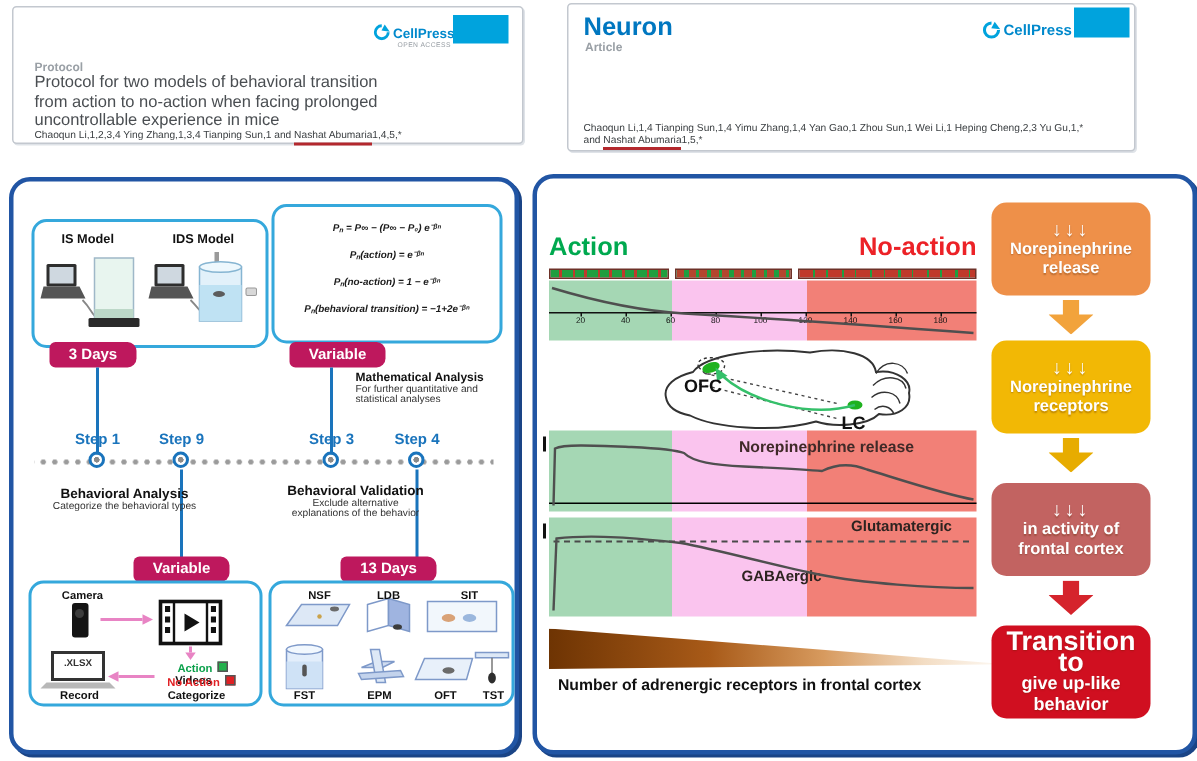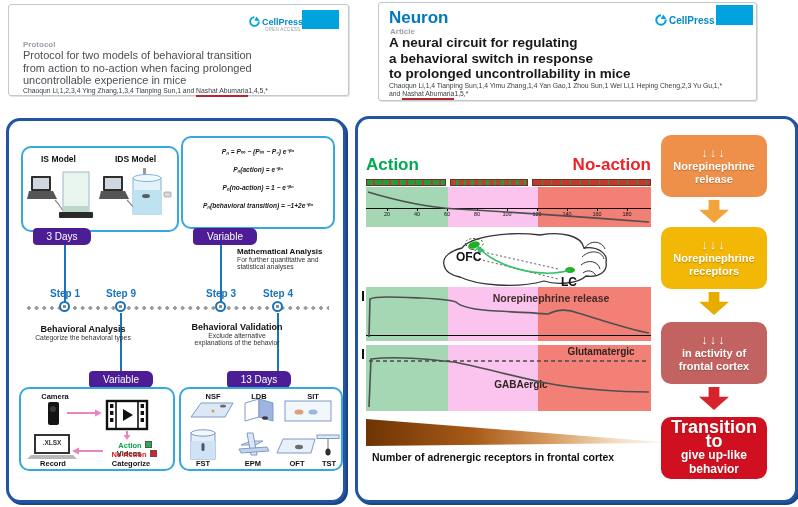--- a/index.html
+++ b/index.html
@@ -17,21 +17,21 @@
   .cp-sub{position:absolute;font-size:4.5px;color:#9aa0a6;letter-spacing:.3px;}
   .authors{font-size:6.8px;color:#3c4043;}
   .uline{border-bottom:2.5px solid #b3282d;padding-bottom:1px;}
 
   
   .panel{position:absolute;background:#fff;border:3px solid #2155a4;border-radius:14px;
          box-shadow:2px 2px 0 #1a4486;}
 
   
   .lightbox{position:absolute;background:#fff;border:2px solid #35a8dc;border-radius:10px;}
-  .badge{position:absolute;background:#4c1d95;color:#fff;font-weight:normal;font-size:10px;
+  .badge{position:absolute;background:#be185d;color:#fff;font-weight:bold;font-size:10px;
          text-align:center;line-height:17px;border-radius:4px 6px 6px 4px;}
   .connector{position:absolute;width:2px;background:#1a74bc;}
   .model-label{position:absolute;font-weight:bold;font-size:8.5px;color:#111;}
   .eq{font-size:6.6px;font-weight:bold;font-style:italic;color:#1a1a1a;text-align:center;margin-top:9px;}
   .blk-title{font-weight:bold;font-size:8.5px;color:#111;}
   .blk-line{font-size:6.8px;color:#333;}
   .step-label{position:absolute;color:#1a74bc;font-weight:bold;font-size:10px;text-align:center;width:44px;}
   .dots{position:absolute;height:10px;background-image:radial-gradient(circle,#9b9b9b 1.6px,transparent 1.9px);
         background-size:7.7px 10px;background-repeat:repeat-x;background-position:2px 2px;}
   .step-dot{position:absolute;width:11px;height:11px;border:2px solid #1a74bc;border-radius:50%;
@@ -91,25 +91,20 @@
     <div class="abs journal" style="left:10px;top:5px;font-size:17px;">Neuron</div>
     <div class="abs type-label" style="left:11px;top:24px;">Article</div>
     <div class="cp-logo" style="left:276px;top:11px;">
       <svg width="12" height="12" viewBox="0 0 14 14">
           <path d="M7,1.5 A5.5,5.5 0 1 0 12.5,7" fill="none" stroke="#00a3dd" stroke-width="2.4"></path>
           <path d="M9.5,0.5 L13.8,6.5 L6.8,5.6 Z" fill="#00a3dd"></path>
         </svg>
       <span class="cp-text" style="font-size:10px;">CellPress</span>
     </div>
     <div class="blue-square" style="left:337px;top:2px;width:37px;height:20px;"></div>
-    <div class="abs" style="left:10px;top:32px;font-size:13.5px;font-weight:bold;color:#17181a;line-height:15.5px;">
-      <div>A neural circuit for regulating</div>
-      <div>a behavioral switch in response</div>
-      <div>to prolonged uncontrollability in mice</div>
-    </div>
     <div class="abs authors" style="left:10px;top:79px;line-height:8.2px;">
       <div>Chaoqun Li,1,4 Tianping Sun,1,4 Yimu Zhang,1,4 Yan Gao,1 Zhou Sun,1 Wei Li,1 Heping Cheng,2,3 Yu Gu,1,*</div>
       <div><span>and </span><span class="uline">Nashat Abumaria</span><span>1,5,*</span></div>
     </div>
   </div>
 
   <div class="panel" style="left:6px;top:118px;width:334px;height:379px;">
 
     <div class="lightbox" style="left:12px;top:25px;width:154px;height:82px;">
       <div class="model-label" style="left:18px;top:6px;">IS Model</div>

